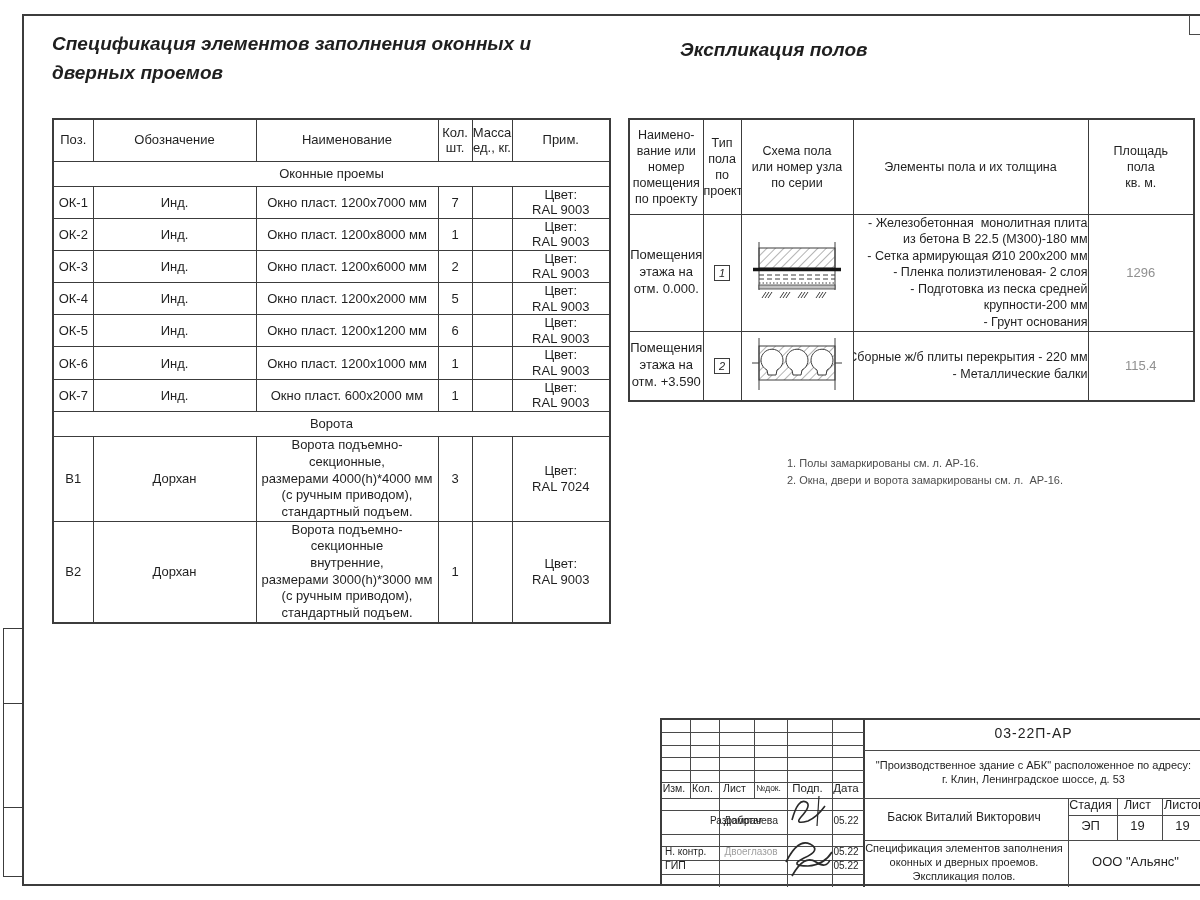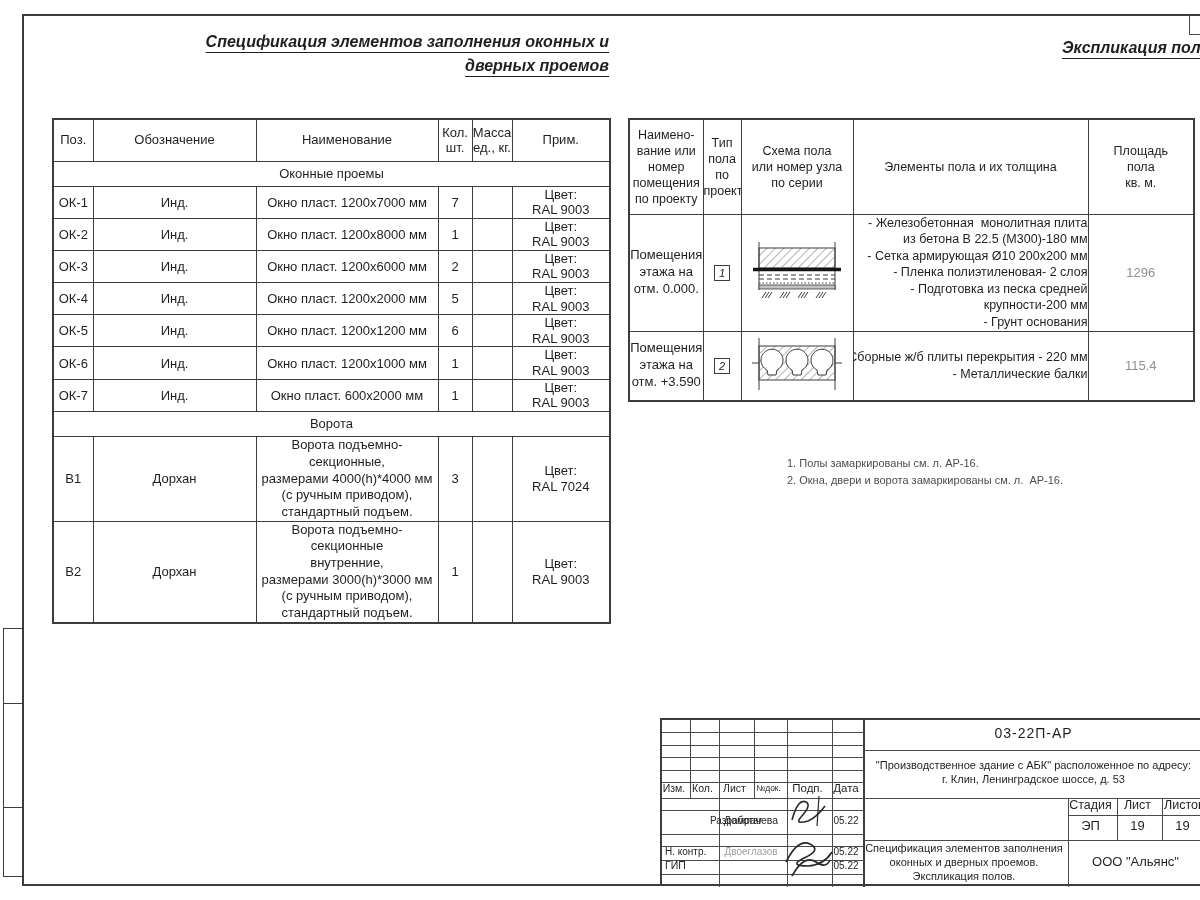--- a/index.html
+++ b/index.html
@@ -9,23 +9,23 @@
     font-family:"Liberation Sans", sans-serif; color:#1f1f1f;
   }
   .page { position:relative; width:1200px; height:900px; background:#fff; overflow:hidden; }
   .abs { position:absolute; }
   .hline { position:absolute; background:#3c3c3c; height:2px; }
   .vline { position:absolute; background:#3c3c3c; width:2px; }
   .thin  { background:#4a4a4a; }
   .hline.thin { height:1px; } .vline.thin { width:1px; }
 
   .sheet-title {
-    position:absolute; text-align:right; font-style:italic; font-weight:bold;
-    font-size:16px; line-height:1.5; white-space:pre-line;
-    text-decoration:underline; text-underline-offset:5px;
+    position:absolute; text-align:left; font-style:italic; font-weight:bold;
+    font-size:19px; line-height:1.5; white-space:pre-line;
+    text-underline-offset:5px;
   }
 
   table { border-collapse:collapse; table-layout:fixed; }
   .dtable { position:absolute; border:2px solid #3c3c3c; background:#fff; }
   .dtable td, .dtable th {
     border:1px solid #3c3c3c; font-weight:normal; vertical-align:middle;
     text-align:center; font-size:13px; overflow:hidden; padding:0;
   }
   .pre { white-space:pre-line; }
   .h42{height:42px}.h25{height:25px}.h32{height:32px}.h85{height:85px}.h89{height:89px}
@@ -354,20 +354,21 @@
     <line x1="31" y1="3" x2="29" y2="33" stroke="#2a2a2a" stroke-width="1.2"></line>
   </svg>
   <svg class="abs" style="left:782px;top:836px;" width="54" height="44" viewBox="0 0 54 44">
     <path d="M4,26 Q16,2 28,8 Q40,14 22,22 Q6,30 26,30 Q42,29 50,16" fill="none" stroke="#2a2a2a" stroke-width="1.7"></path>
     <path d="M10,40 Q22,18 34,26 Q44,33 48,24" fill="none" stroke="#2a2a2a" stroke-width="1.7"></path>
   </svg>
 
   <div class="tbx fs14" style="left:862px;top:718px;width:343px;height:30px;letter-spacing:1px;">03-22П-АР</div>
   <div class="tbx fs11" style="left:862px;top:748px;width:343px;height:48px;line-height:14px;">"Производственное здание с АБК" расположенное по адресу:
 г. Клин, Ленинградское шоссе, д. 53</div>
+  <div class="tbx fs12" style="left:864px;top:796px;width:200px;height:42px;">Басюк Виталий Викторович</div>
 
   <div class="tbx fs125" style="left:1066px;top:796px;width:49px;height:17px;">Стадия</div>
   <div class="tbx fs125" style="left:1115px;top:796px;width:45px;height:17px;">Лист</div>
   <div class="tbx fs125 left" style="left:1161px;top:796px;width:44px;height:17px;">Листов</div>
   <div class="tbx fs13" style="left:1066px;top:813px;width:49px;height:25px;">ЭП</div>
   <div class="tbx fs13" style="left:1115px;top:813px;width:45px;height:25px;">19</div>
   <div class="tbx fs13" style="left:1160px;top:813px;width:45px;height:25px;">19</div>
 
   <div class="tbx fs11" style="left:864px;top:838px;width:200px;height:47px;line-height:14px;">Спецификация элементов заполнения
 оконных и дверных проемов.

